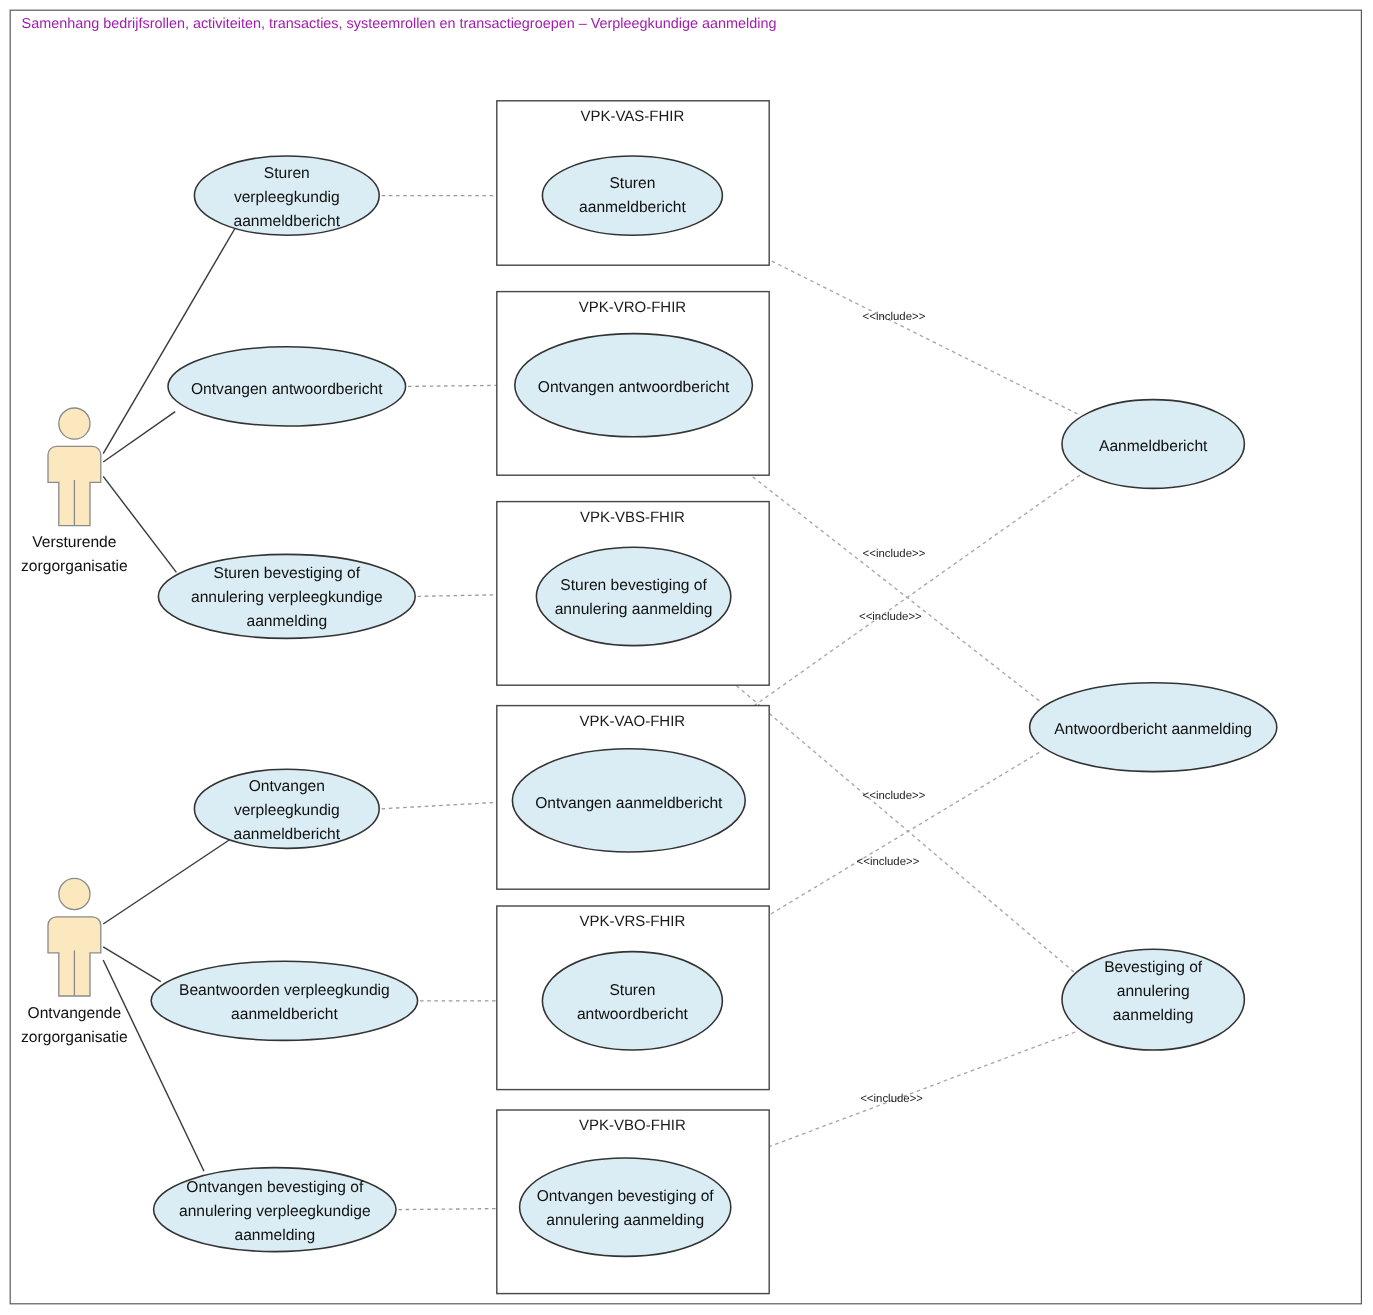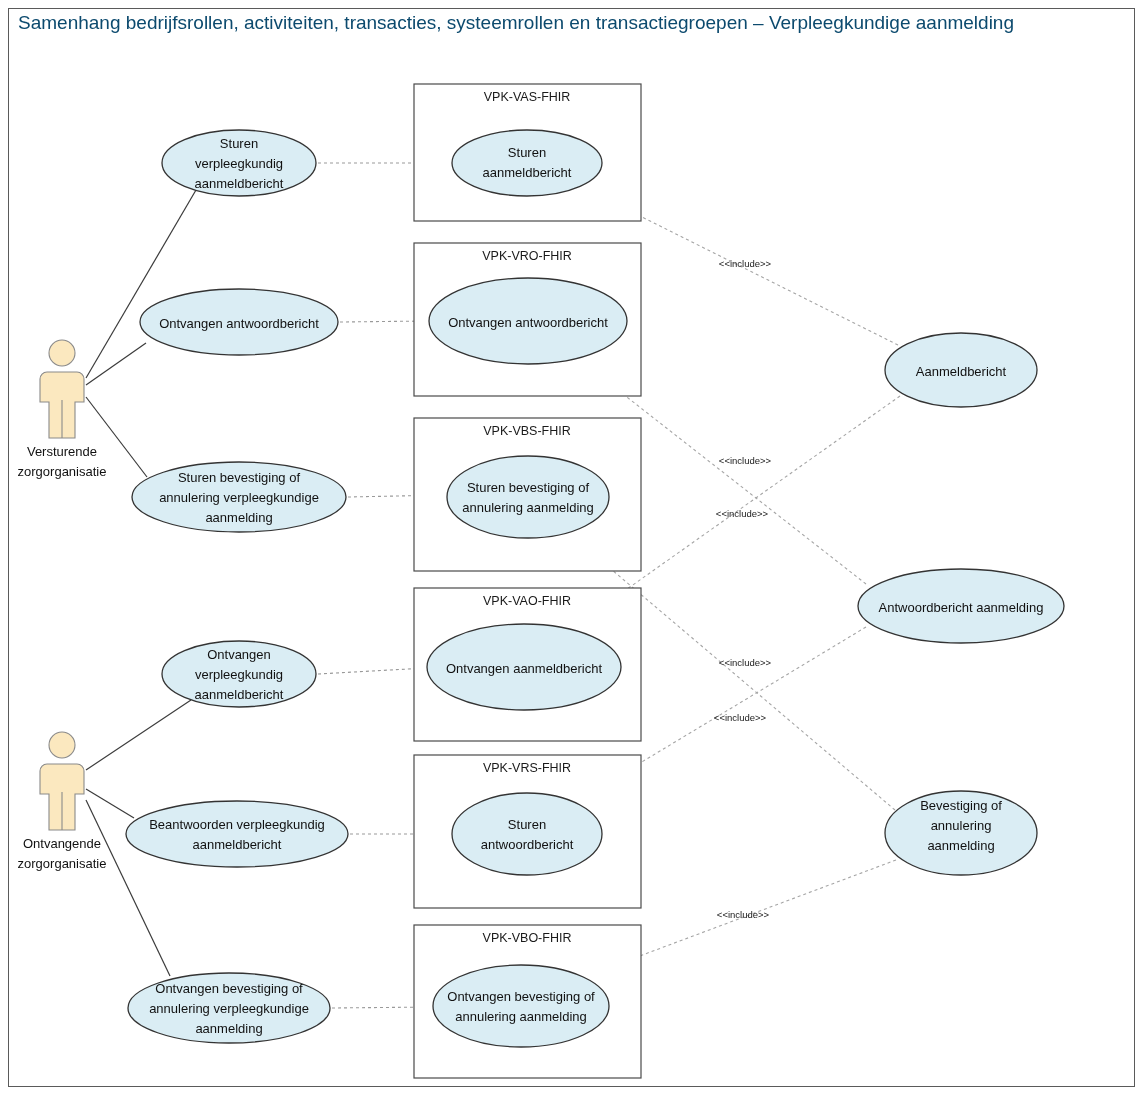--- a/index.html
+++ b/index.html
@@ -22,22 +22,22 @@
     width: 1127px;
     height: 1079px;
     border: 1px solid #5a5a5a;
     box-sizing: border-box;
     background: #ffffff;
   }
   #title-bar {
     position: absolute;
     left: 18px;
     top: 12px;
-    font-size: 19px;
-    color: #0c4a6e;
+    font-size: 12px;
+    color: #a21caf;
     white-space: nowrap;
   }
   svg#canvas {
     position: absolute;
     left: 0;
     top: 0;
     width: 1144px;
     height: 1096px;
   }
   .ellipse-shape {

